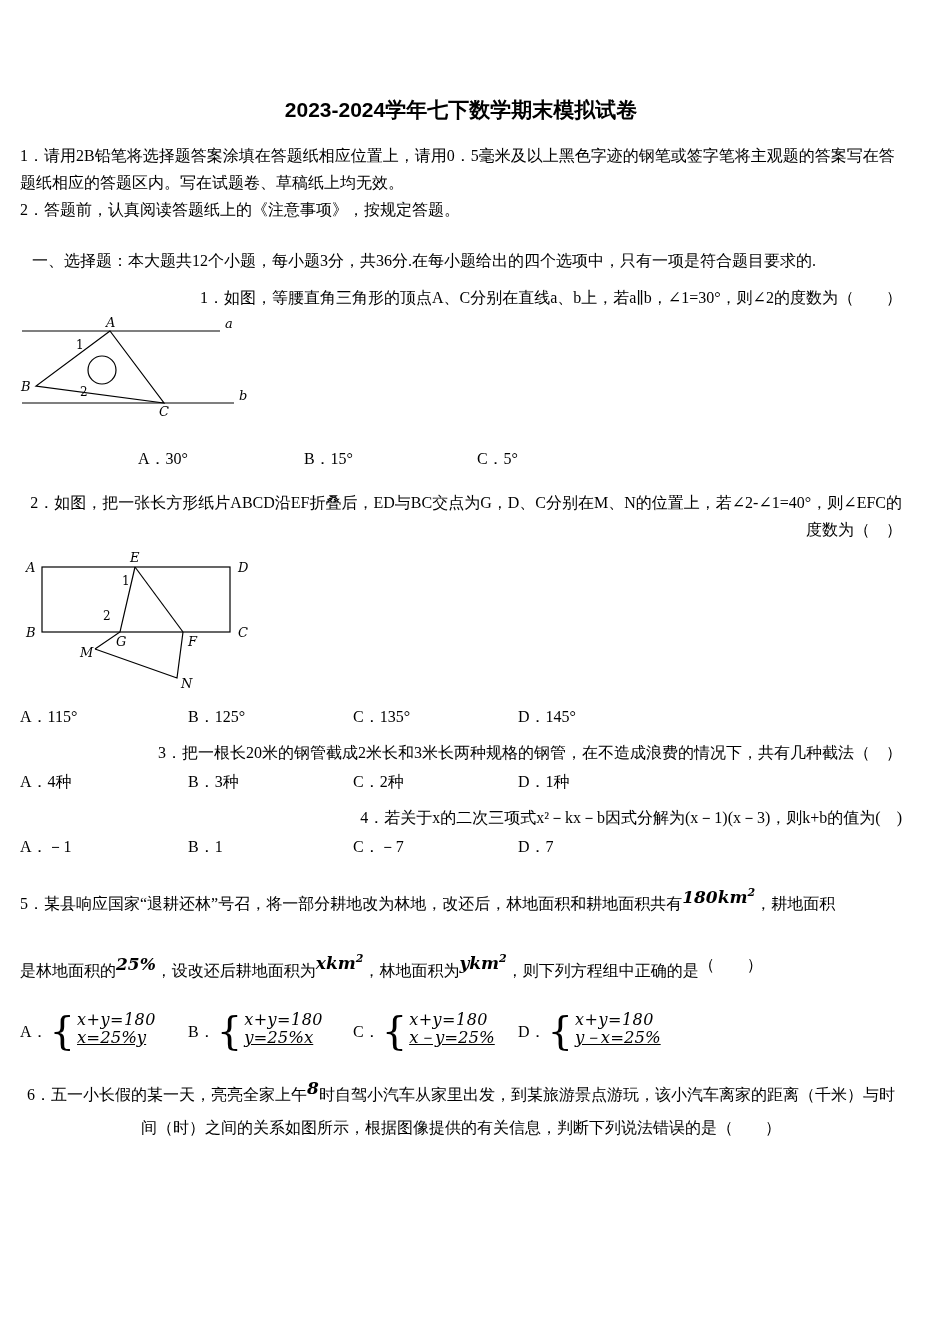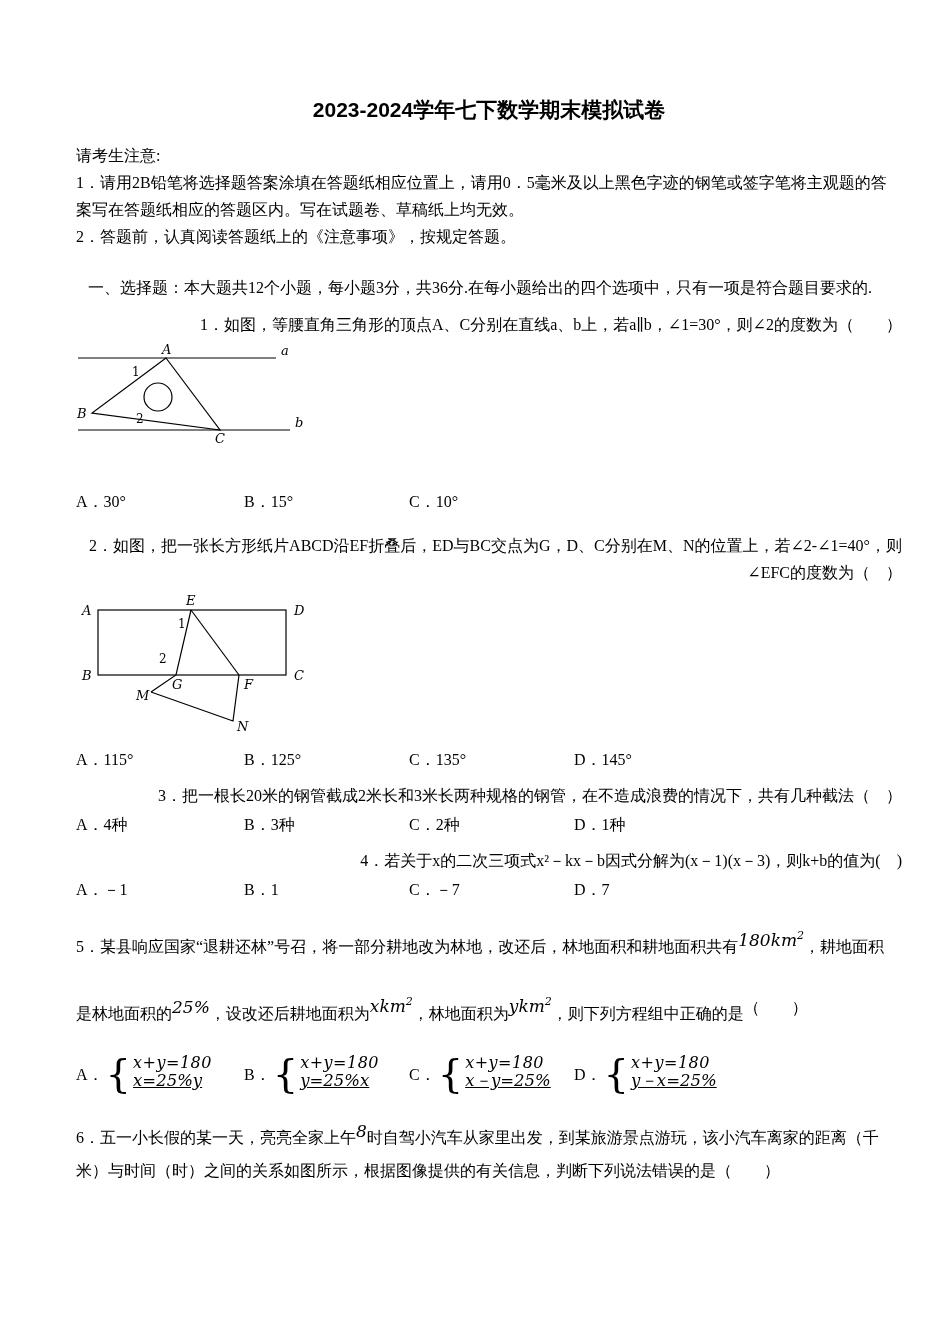--- a/index.html
+++ b/index.html
@@ -3,21 +3,21 @@
 <meta charset="utf-8">
 <style>
   * { box-sizing: border-box; }
   html, body { margin: 0; padding: 0; }
   body {
     width: 950px; height: 1344px;
     background: #ffffff; color: #000000;
     font-family: "Liberation Serif", "DejaVu Serif", serif;
     overflow: hidden;
   }
-  .page { padding: 96px 48px 0 76px; }
+  .page { padding: 96px 48px 0 20px; }
 
   .title {
     font-family: "Liberation Sans", "DejaVu Sans", sans-serif;
     font-weight: 700; font-size: 21px;
     text-align: center; margin: 0 0 18px 0;
   }
 
   .p { font-size: 16px; line-height: 27px; margin: 0; }
 
   .notice { margin-bottom: 20px; }
@@ -36,35 +36,36 @@
     font-family: "DejaVu Serif", serif;
     font-style: normal; font-size: 12px; fill: #000;
   }
 
   .opts {
     display: grid;
     grid-template-columns: 168px 165px 165px 1fr;
     font-size: 16px; line-height: 20px;
     margin-top: 6px;
   }
-  .opts-q1 { margin-top: 48px; }
+  .opts-q1 { margin-top: 32px; text-align: right; }
   .opts-q2 { margin-top: 16px; }
 
   .q2-block { margin-top: 20px; }
   .q3-block, .q4-block { margin-top: 12px; }
 
   .q5-block { margin-top: 8px; }
   .q5-para { font-size: 16px; line-height: 56px; margin: 0; }
-  .q6-block { margin-top: 22px; }
+  .q6-block { margin-top: 22px; text-align: center; }
   .q6-para { font-size: 16px; line-height: 33px; margin: 0; }
 
   .math {
     font-family: "DejaVu Serif", serif;
     font-style: italic; font-size: 17px;
     vertical-align: 6px;
+    font-weight: bold;
   }
   .math sup { font-size: 11px; }
 
   .raised { vertical-align: 6px; }
 
   .q5opts { margin-top: 12px; }
   .q5opt { display: inline-flex; align-items: flex-end; }
   .q5letter { padding-bottom: 8px; margin-right: 2px; }
   .eqsys { display: inline-flex; align-items: center; }
   .brace {
@@ -80,21 +81,20 @@
   .eqbot { font-size: 16.5px; line-height: 22px; text-decoration: underline; }
 </style>
 </head>
 <body>
 
 <div class="page">
 
   <h1 class="title">2023-2024学年七下数学期末模拟试卷</h1>
 
   <div class="notice">
-    <p class="p">请考生注意:</p>
     <p class="p">1．请用2B铅笔将选择题答案涂填在答题纸相应位置上，请用0．5毫米及以上黑色字迹的钢笔或签字笔将主观题的答案写在答题纸相应的答题区内。写在试题卷、草稿纸上均无效。</p>
     <p class="p">2．答题前，认真阅读答题纸上的《注意事项》，按规定答题。</p>
   </div>
 
   <p class="p section-heading">一、选择题：本大题共12个小题，每小题3分，共36分.在每小题给出的四个选项中，只有一项是符合题目要求的.</p>
 
   <div class="q1-block">
     <p class="p q-text">1．如图，等腰直角三角形的顶点A、C分别在直线a、b上，若a∥b，∠1=30°，则∠2的度数为（　　）</p>
 
     <div class="figure-wrap">
@@ -109,21 +109,21 @@
         <text class="fig-label" x="1" y="74">B</text>
         <text class="fig-label" x="139" y="99">C</text>
         <text class="fig-num" x="56" y="32">1</text>
         <text class="fig-num" x="60" y="79">2</text>
       </svg>
     </div>
 
     <div class="opts opts-q1">
       <span>A．30°</span>
       <span>B．15°</span>
-      <span>C．10°</span>
+      <span>C．5°</span>
     </div>
   </div>
 
   <div class="q2-block">
     <p class="p q-text">2．如图，把一张长方形纸片ABCD沿EF折叠后，ED与BC交点为G，D、C分别在M、N的位置上，若∠2-∠1=40°，则∠EFC的度数为（　）</p>
 
     <div class="figure-wrap">
       <svg width="270" height="142" viewBox="0 0 270 142">
         <rect x="22" y="18" width="188" height="65" fill="none" stroke="#000" stroke-width="1.2"></rect>
         <polyline points="115,18 100,83 75,100" fill="none" stroke="#000" stroke-width="1.2"></polyline>

